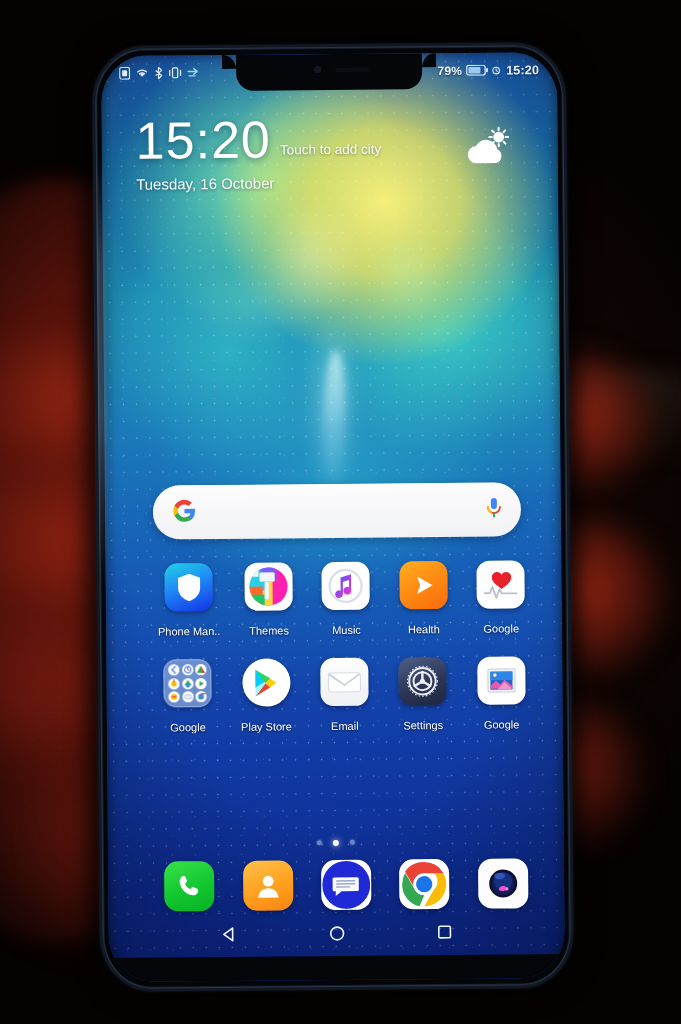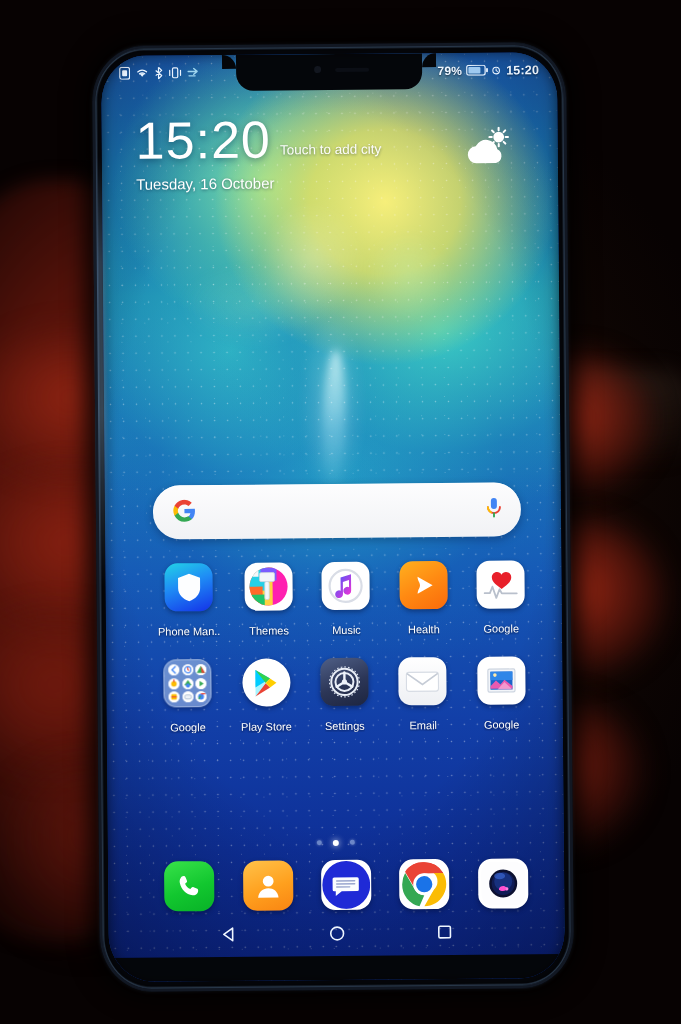--- a/index.html
+++ b/index.html
@@ -491,49 +491,49 @@
               <path d="M3 1.2 17.6 10l-4.4 4.3z" fill="#32D24D"></path>
               <path d="M3 27.8 17.6 19l-4.4-4.3z" fill="#EA4335"></path>
               <path d="M17.6 10 24 14.3l-6.4 4.7-4.4-4.7z" fill="#FFCE00"></path>
               <path d="M3 1.2v26.6l10.2-13.5z" fill="#00E0FF" opacity="0.35"></path>
             </svg>
           </div>
           <div class="label">Play Store</div>
         </div>
 
         <div class="app">
+          <div class="ico ico-email">
+            <svg width="40" height="40" viewBox="0 0 40 40">
+              <rect x="4" y="11" width="32" height="19" rx="2.5" fill="#ffffff" stroke="#d7dce4" stroke-width="1.1"></rect>
+              <path d="M4.6 12.2 20 23.2l15.4-11" fill="none" stroke="#c6ccd6" stroke-width="1.6"></path>
+            </svg>
+          </div>
+          <div class="label">Email</div>
+        </div>
+
+        <div class="app">
           <div class="ico ico-settings">
             <svg width="38" height="38" viewBox="0 0 38 38">
               <g fill="none" stroke="#e9eef7" stroke-width="2">
                 <circle cx="19" cy="19" r="13.2"></circle>
                 <circle cx="19" cy="19" r="9"></circle>
               </g>
               <g stroke="#dfe6f2" stroke-width="1.1">
                 <circle cx="19" cy="19" r="15" stroke-dasharray="1.6 2.1" fill="none"></circle>
               </g>
               <circle cx="19" cy="19" r="2.6" fill="#eef3fb"></circle>
               <g stroke="#eef3fb" stroke-width="2.4" stroke-linecap="round">
                 <path d="M19 19V9.6M19 19l7.8 4.8M19 19l-7.8 4.8"></path>
               </g>
             </svg>
           </div>
           <div class="label">Settings</div>
         </div>
 
         <div class="app">
-          <div class="ico ico-email">
-            <svg width="40" height="40" viewBox="0 0 40 40">
-              <rect x="4" y="11" width="32" height="19" rx="2.5" fill="#ffffff" stroke="#d7dce4" stroke-width="1.1"></rect>
-              <path d="M4.6 12.2 20 23.2l15.4-11" fill="none" stroke="#c6ccd6" stroke-width="1.6"></path>
-            </svg>
-          </div>
-          <div class="label">Email</div>
-        </div>
-
-        <div class="app">
           <div class="ico ico-gallery">
             <svg width="40" height="40" viewBox="0 0 40 40">
               <rect x="6.5" y="8.5" width="27" height="23" rx="1.6" fill="#f2f5f9" stroke="#cdd5e0" stroke-width="1.2"></rect>
               <rect x="9" y="11" width="22" height="18" fill="#1b63c9"></rect>
               <rect x="9" y="11" width="22" height="8.5" fill="#2f86e8"></rect>
               <path d="M9 25.5l5.5-5.5 4.5 4 4-4.8 8 6.3v2.5H9z" fill="#e85ab0"></path>
               <path d="M16 29 23 21.5 31 29z" fill="#f4a3d4" opacity=".85"></path>
               <circle cx="13.5" cy="14.5" r="1.8" fill="#ffe9a8"></circle>
             </svg>
           </div>

